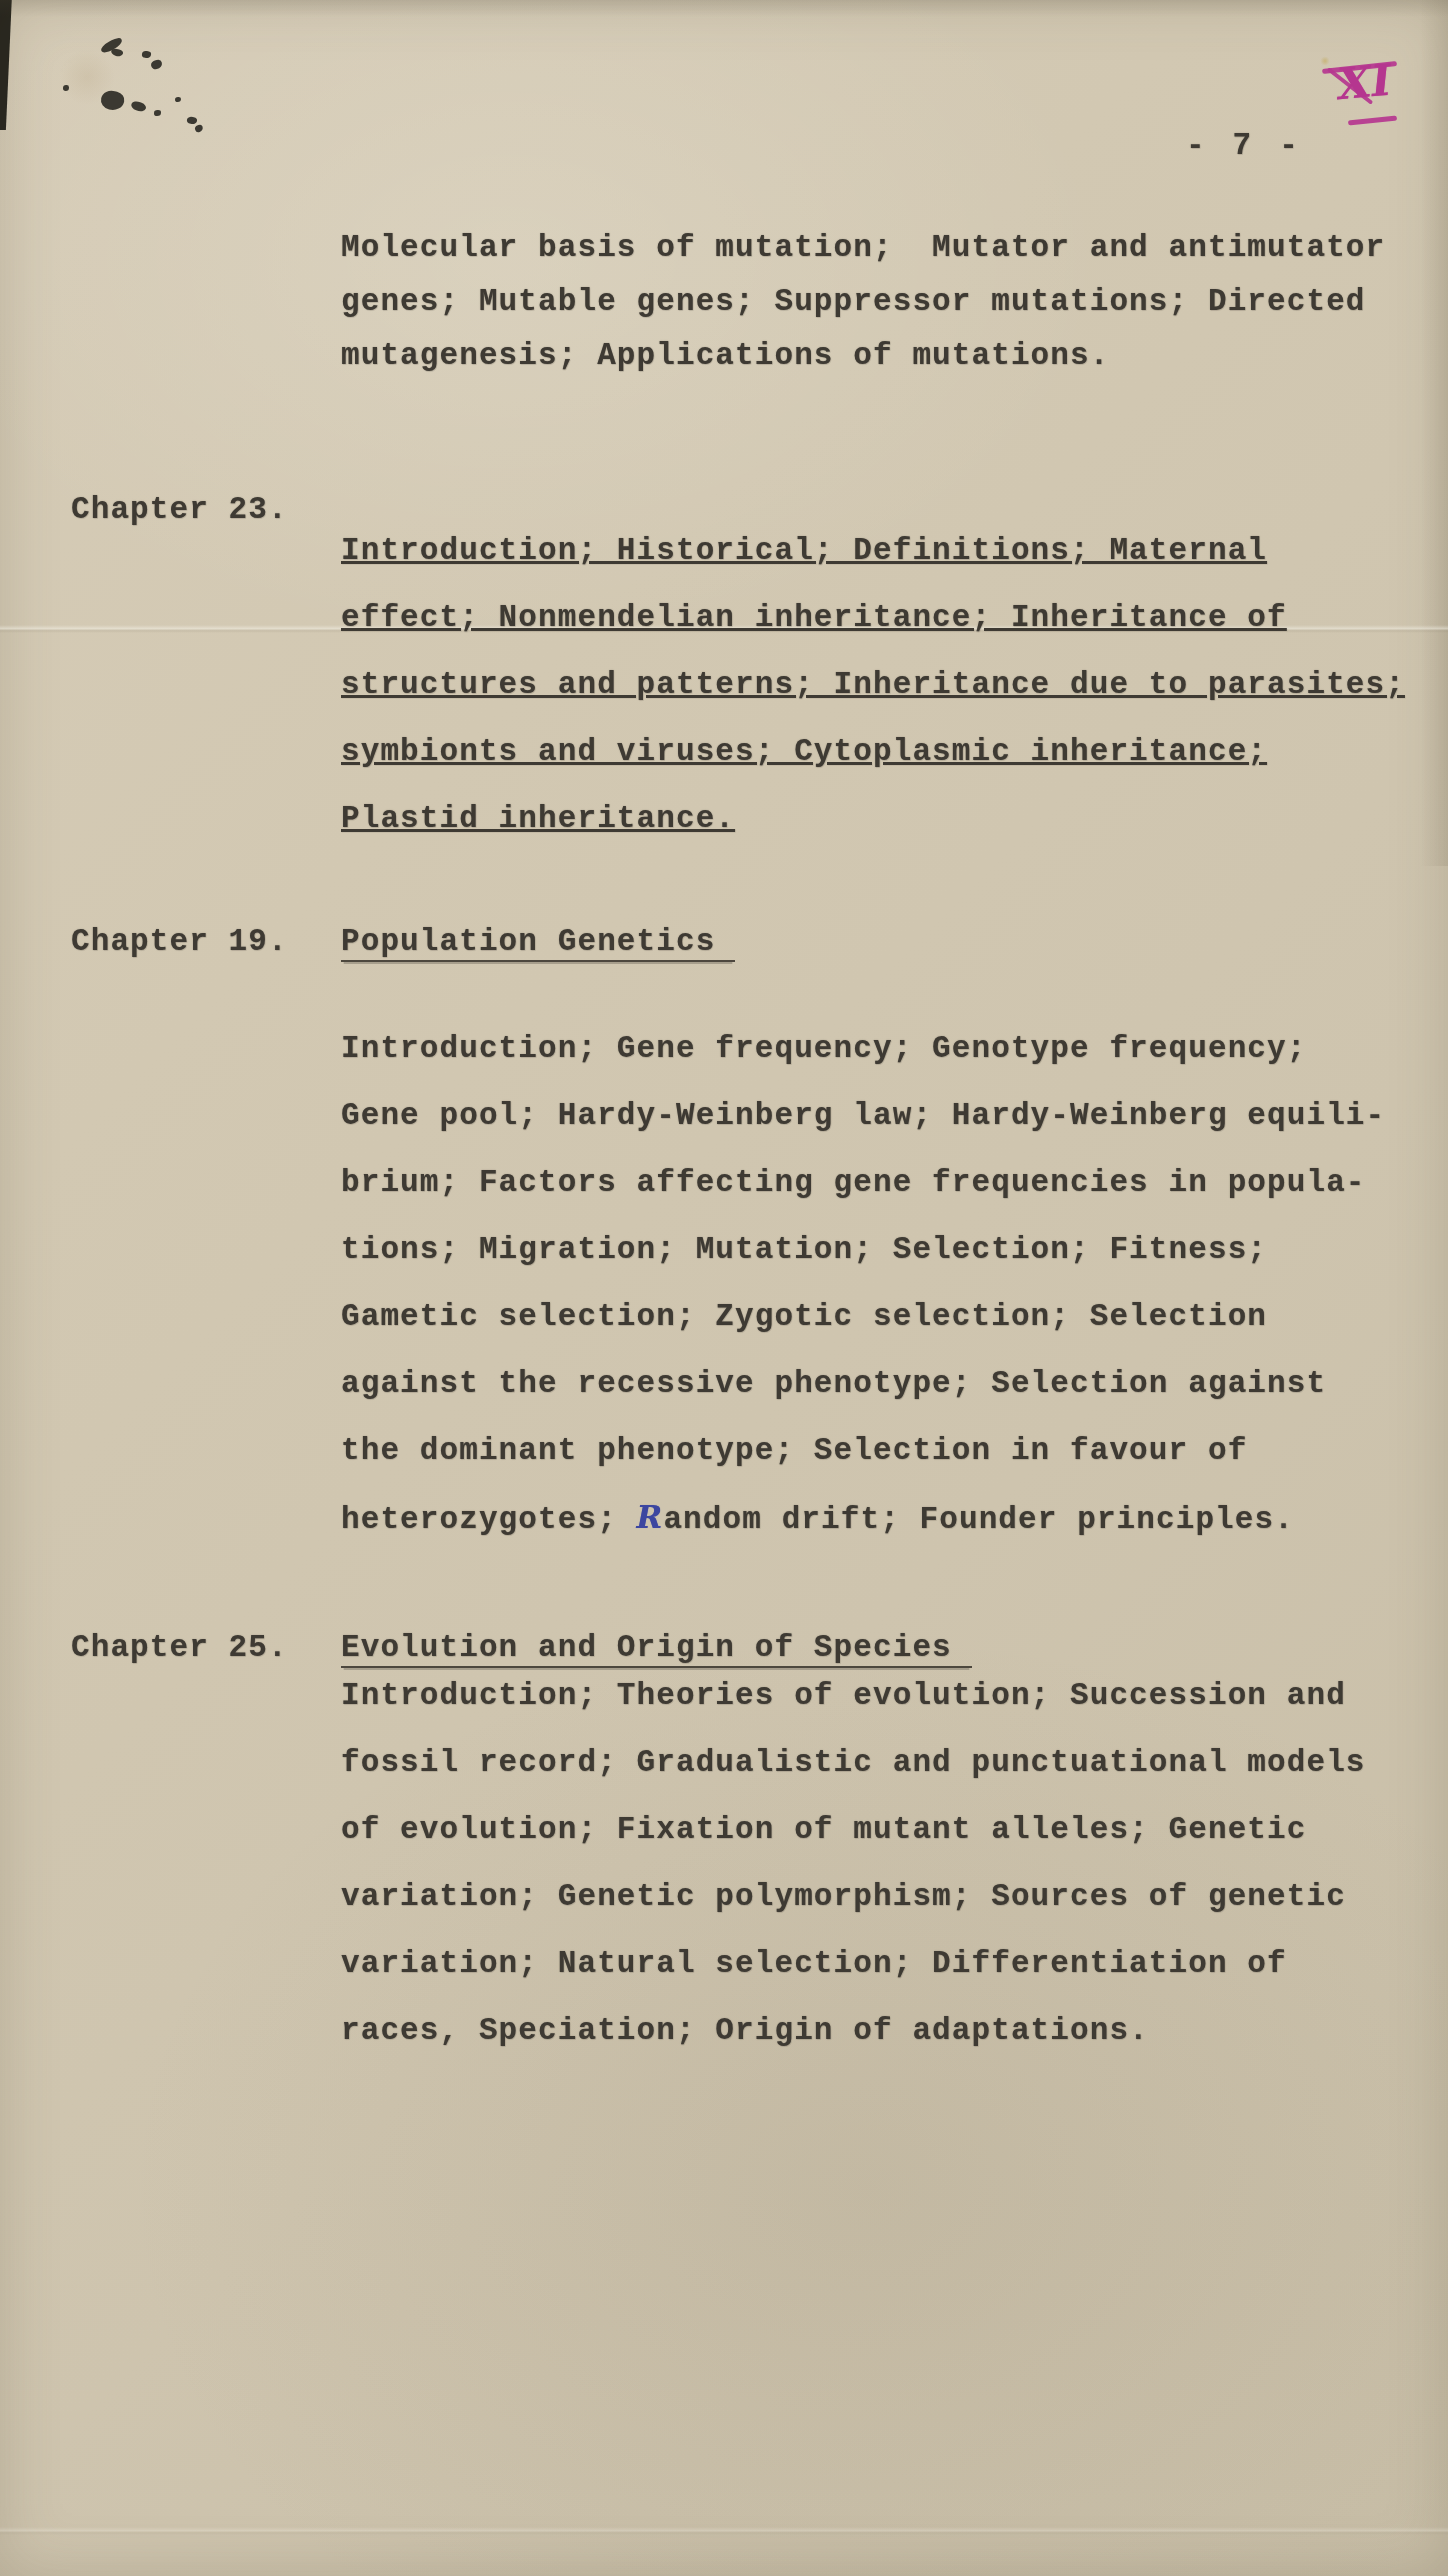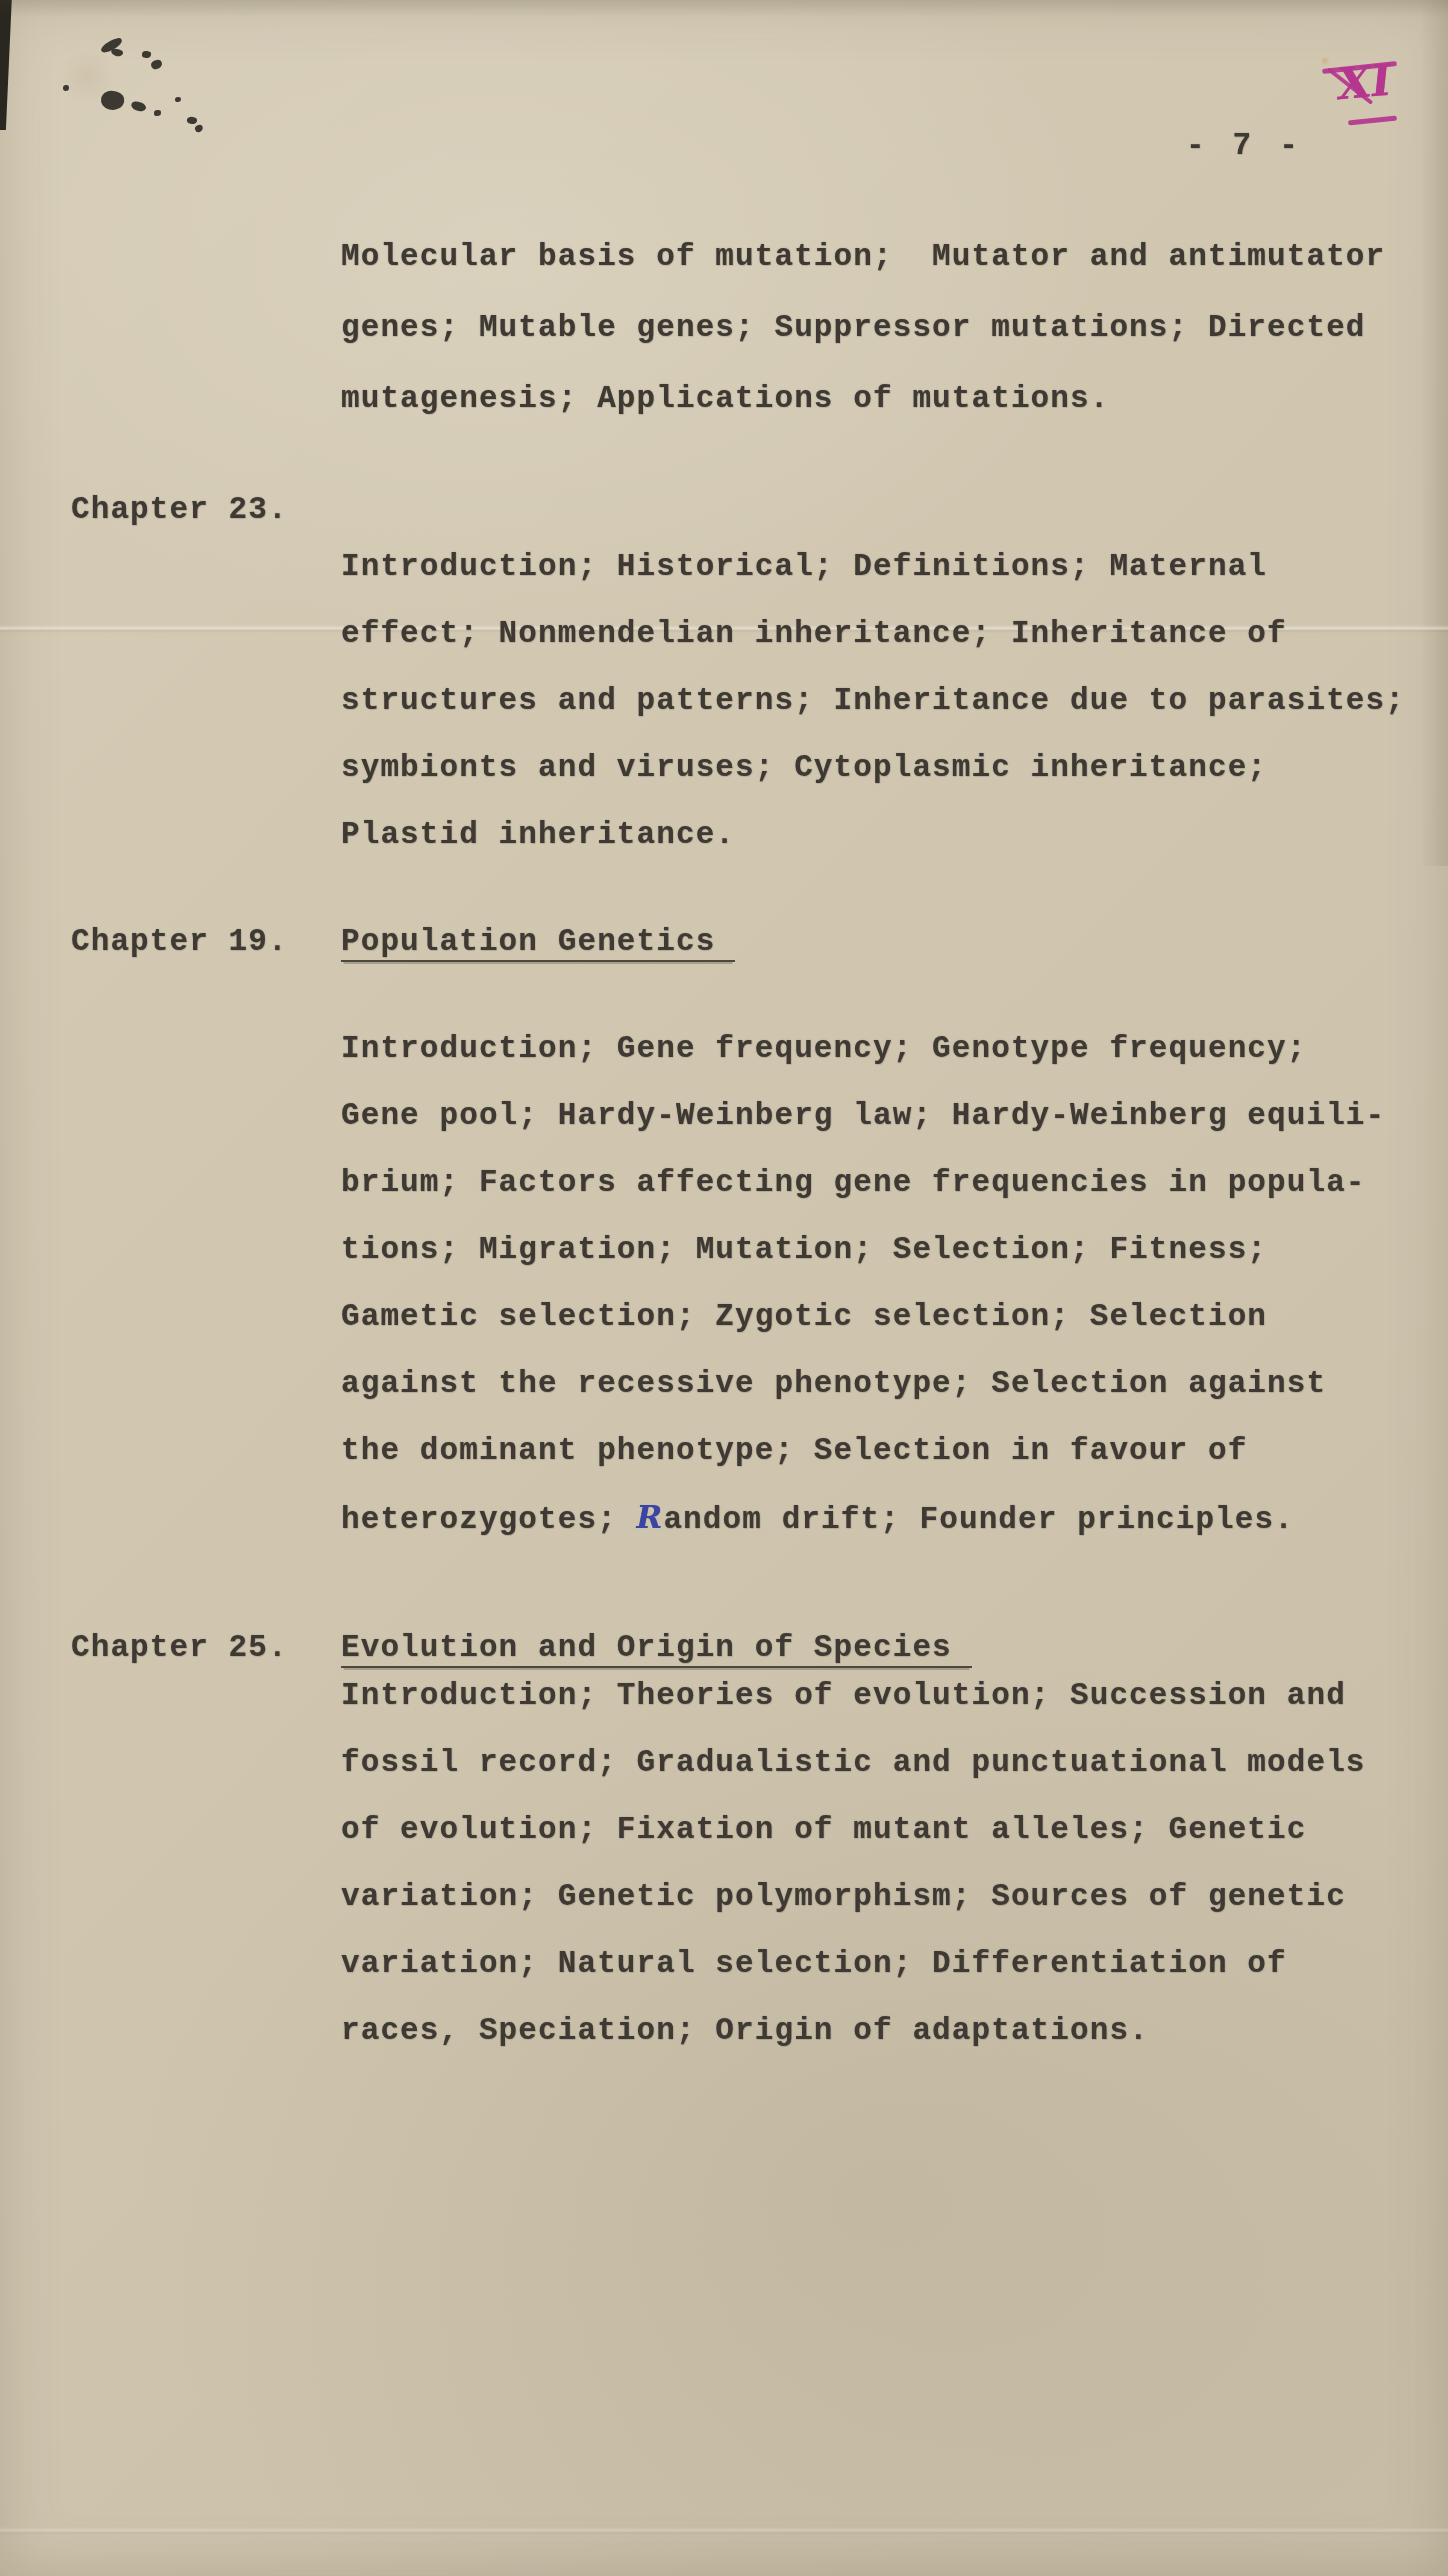--- a/index.html
+++ b/index.html
@@ -23,34 +23,34 @@
   
   .typed {
     position: absolute;
     font-size: 31px;
     font-weight: 700;
     letter-spacing: 1.1px;
     white-space: pre-wrap;
     text-shadow: 0 0 1.3px rgba(62,58,51,0.42), 0.7px 0.7px 0 rgba(62,58,51,0.12);
   }
   .body-block { left: 341px; width: 1106px; }
-  .lh101 { line-height: 71px; }
+  .lh101 { line-height: 54px; }
   .lh100 { line-height: 67px; }
 
   .chap-label { left: 71px; line-height: 31px; }
   .chap-title {
     left: 341px; line-height: 31px;
     padding-bottom: 3.3px; padding-right: 20px;
     border-bottom: 2.7px solid rgba(58,53,45,0.88);
     box-shadow: 0 4.7px 0 -2.7px rgba(58,53,45,0.28);
   }
 
   .pos-p1        { top: 221px; }
   .pos-c23-head  { top: 494px; text-align: right; }
-  .pos-c23-body  { top: 533px; }
+  .pos-c23-body  { top: 517px; text-decoration: underline; }
   .pos-c24-head  { top: 926px; }
   .pos-c24-body  { top: 1015px; }
   .pos-c25-head  { top: 1591px; margin-top: 41px; }
   .pos-c25-body  { top: 1662px; }
 
   .pagenum { top: 130px; left: 1186px; line-height: 31px; letter-spacing: 4.7px; }
 
   .blue-ink {
     color: var(--correction_blue, #3c46a0);
     font-family: "DejaVu Serif", serif;

